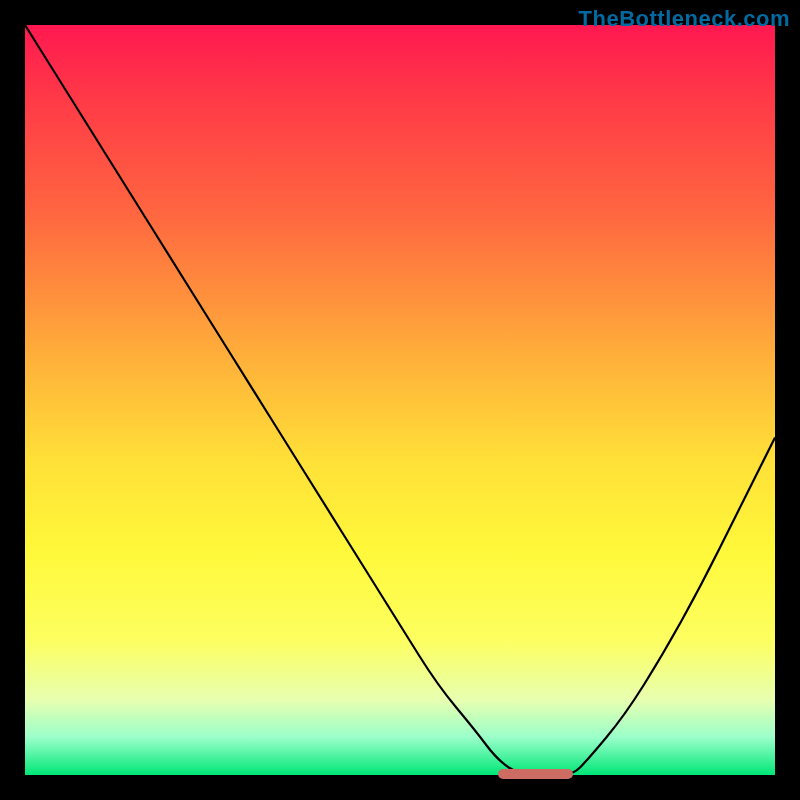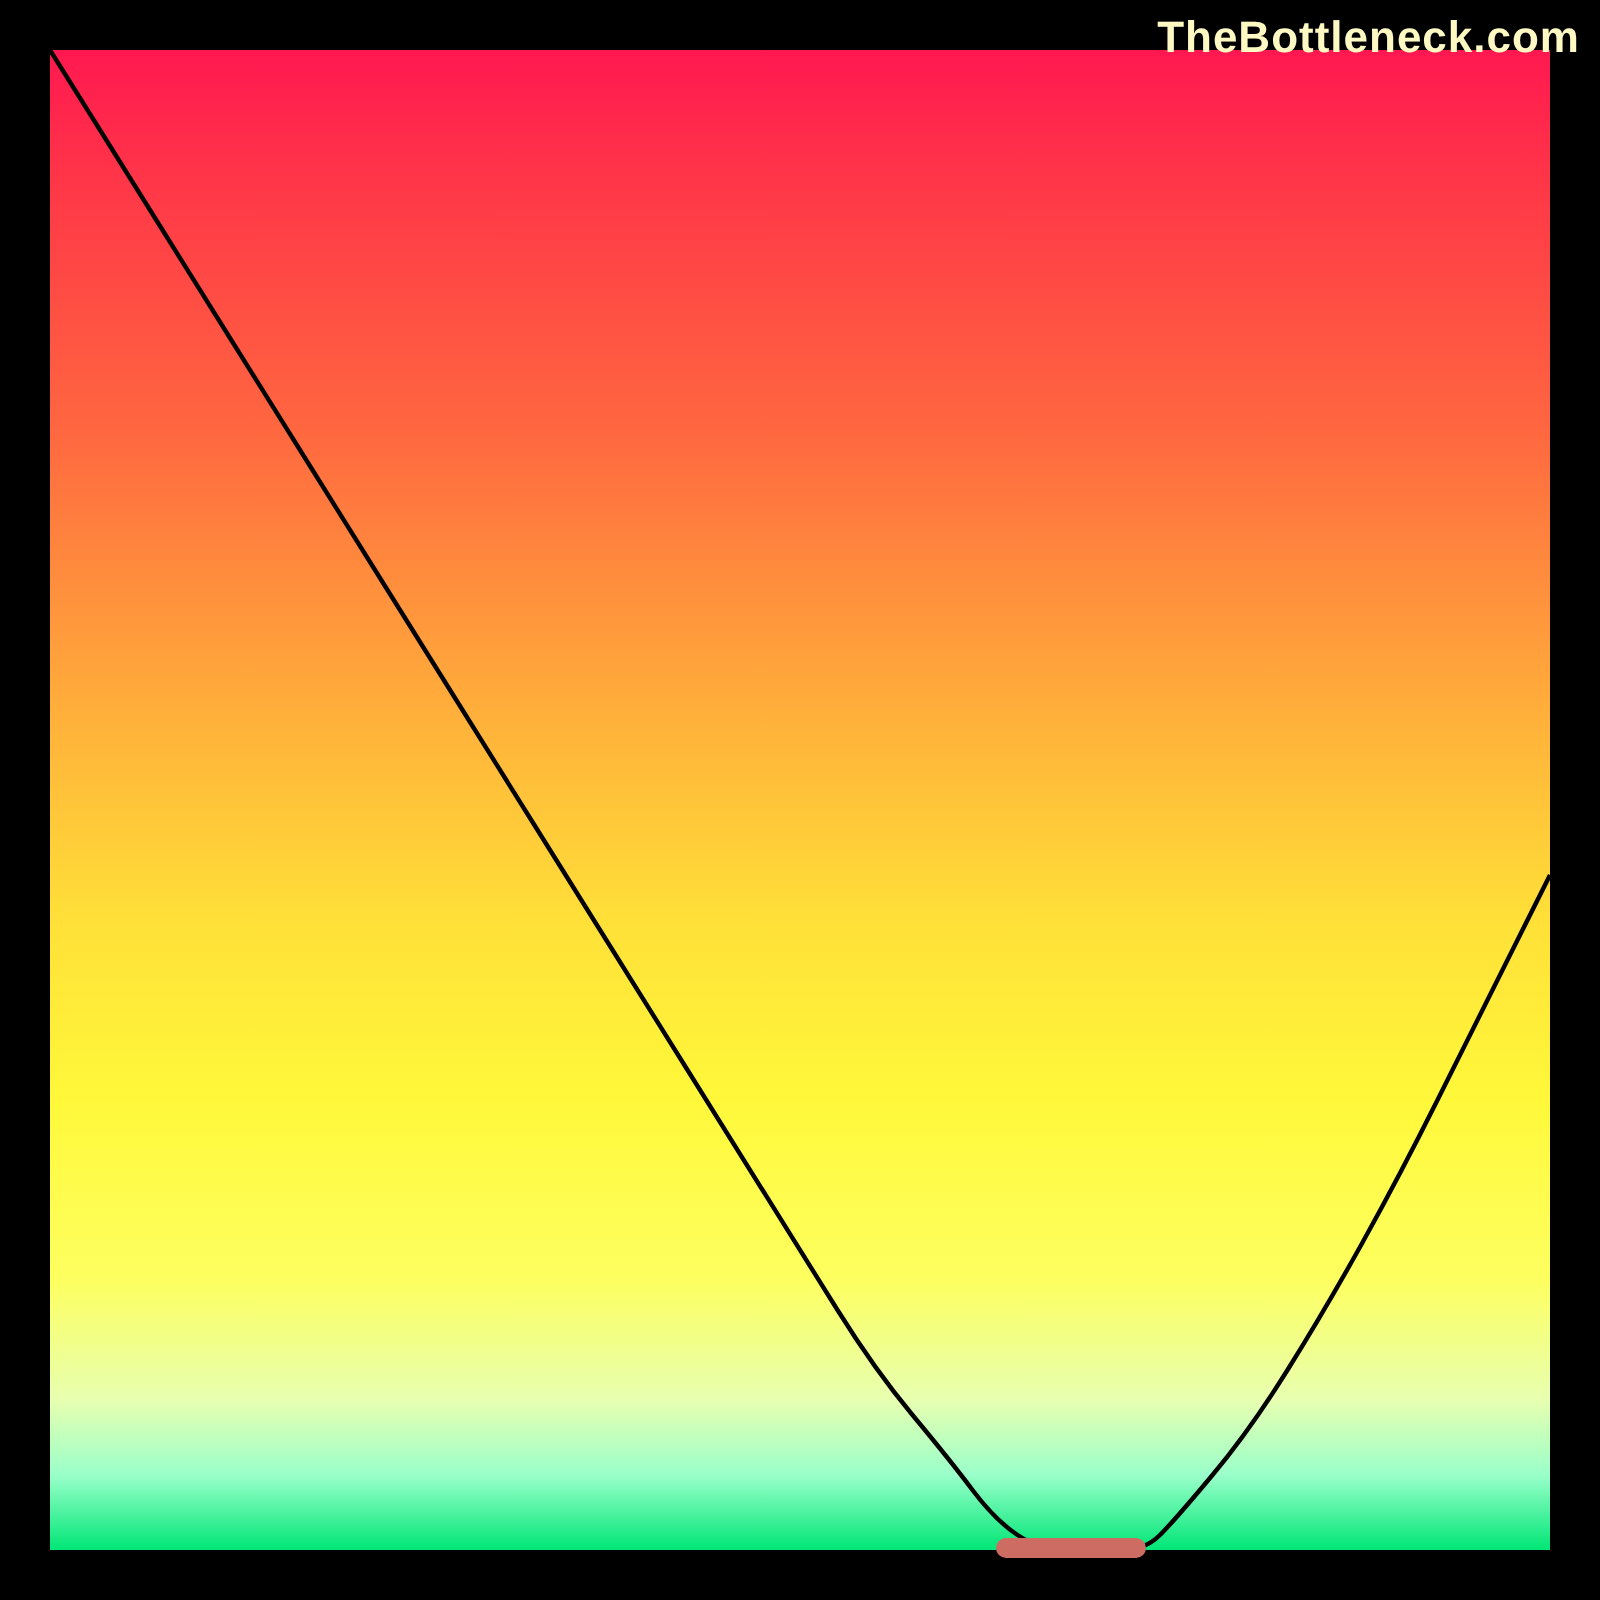--- a/index.html
+++ b/index.html
@@ -8,21 +8,21 @@
   width: 800px;
   height: 800px;
   background: #000;
   font-family: Arial, Helvetica, sans-serif;
   overflow: hidden;
 }
 .watermark {
   position: absolute;
   top: 6px;
   right: 10px;
-  color: #fef9c3;
+  color: #0369a1;
   font-size: 22px;
   font-weight: bold;
   letter-spacing: 0.5px;
   z-index: 10;
 }
 .plot-area {
   position: absolute;
   left: 25px;
   top: 25px;
   width: 750px;

